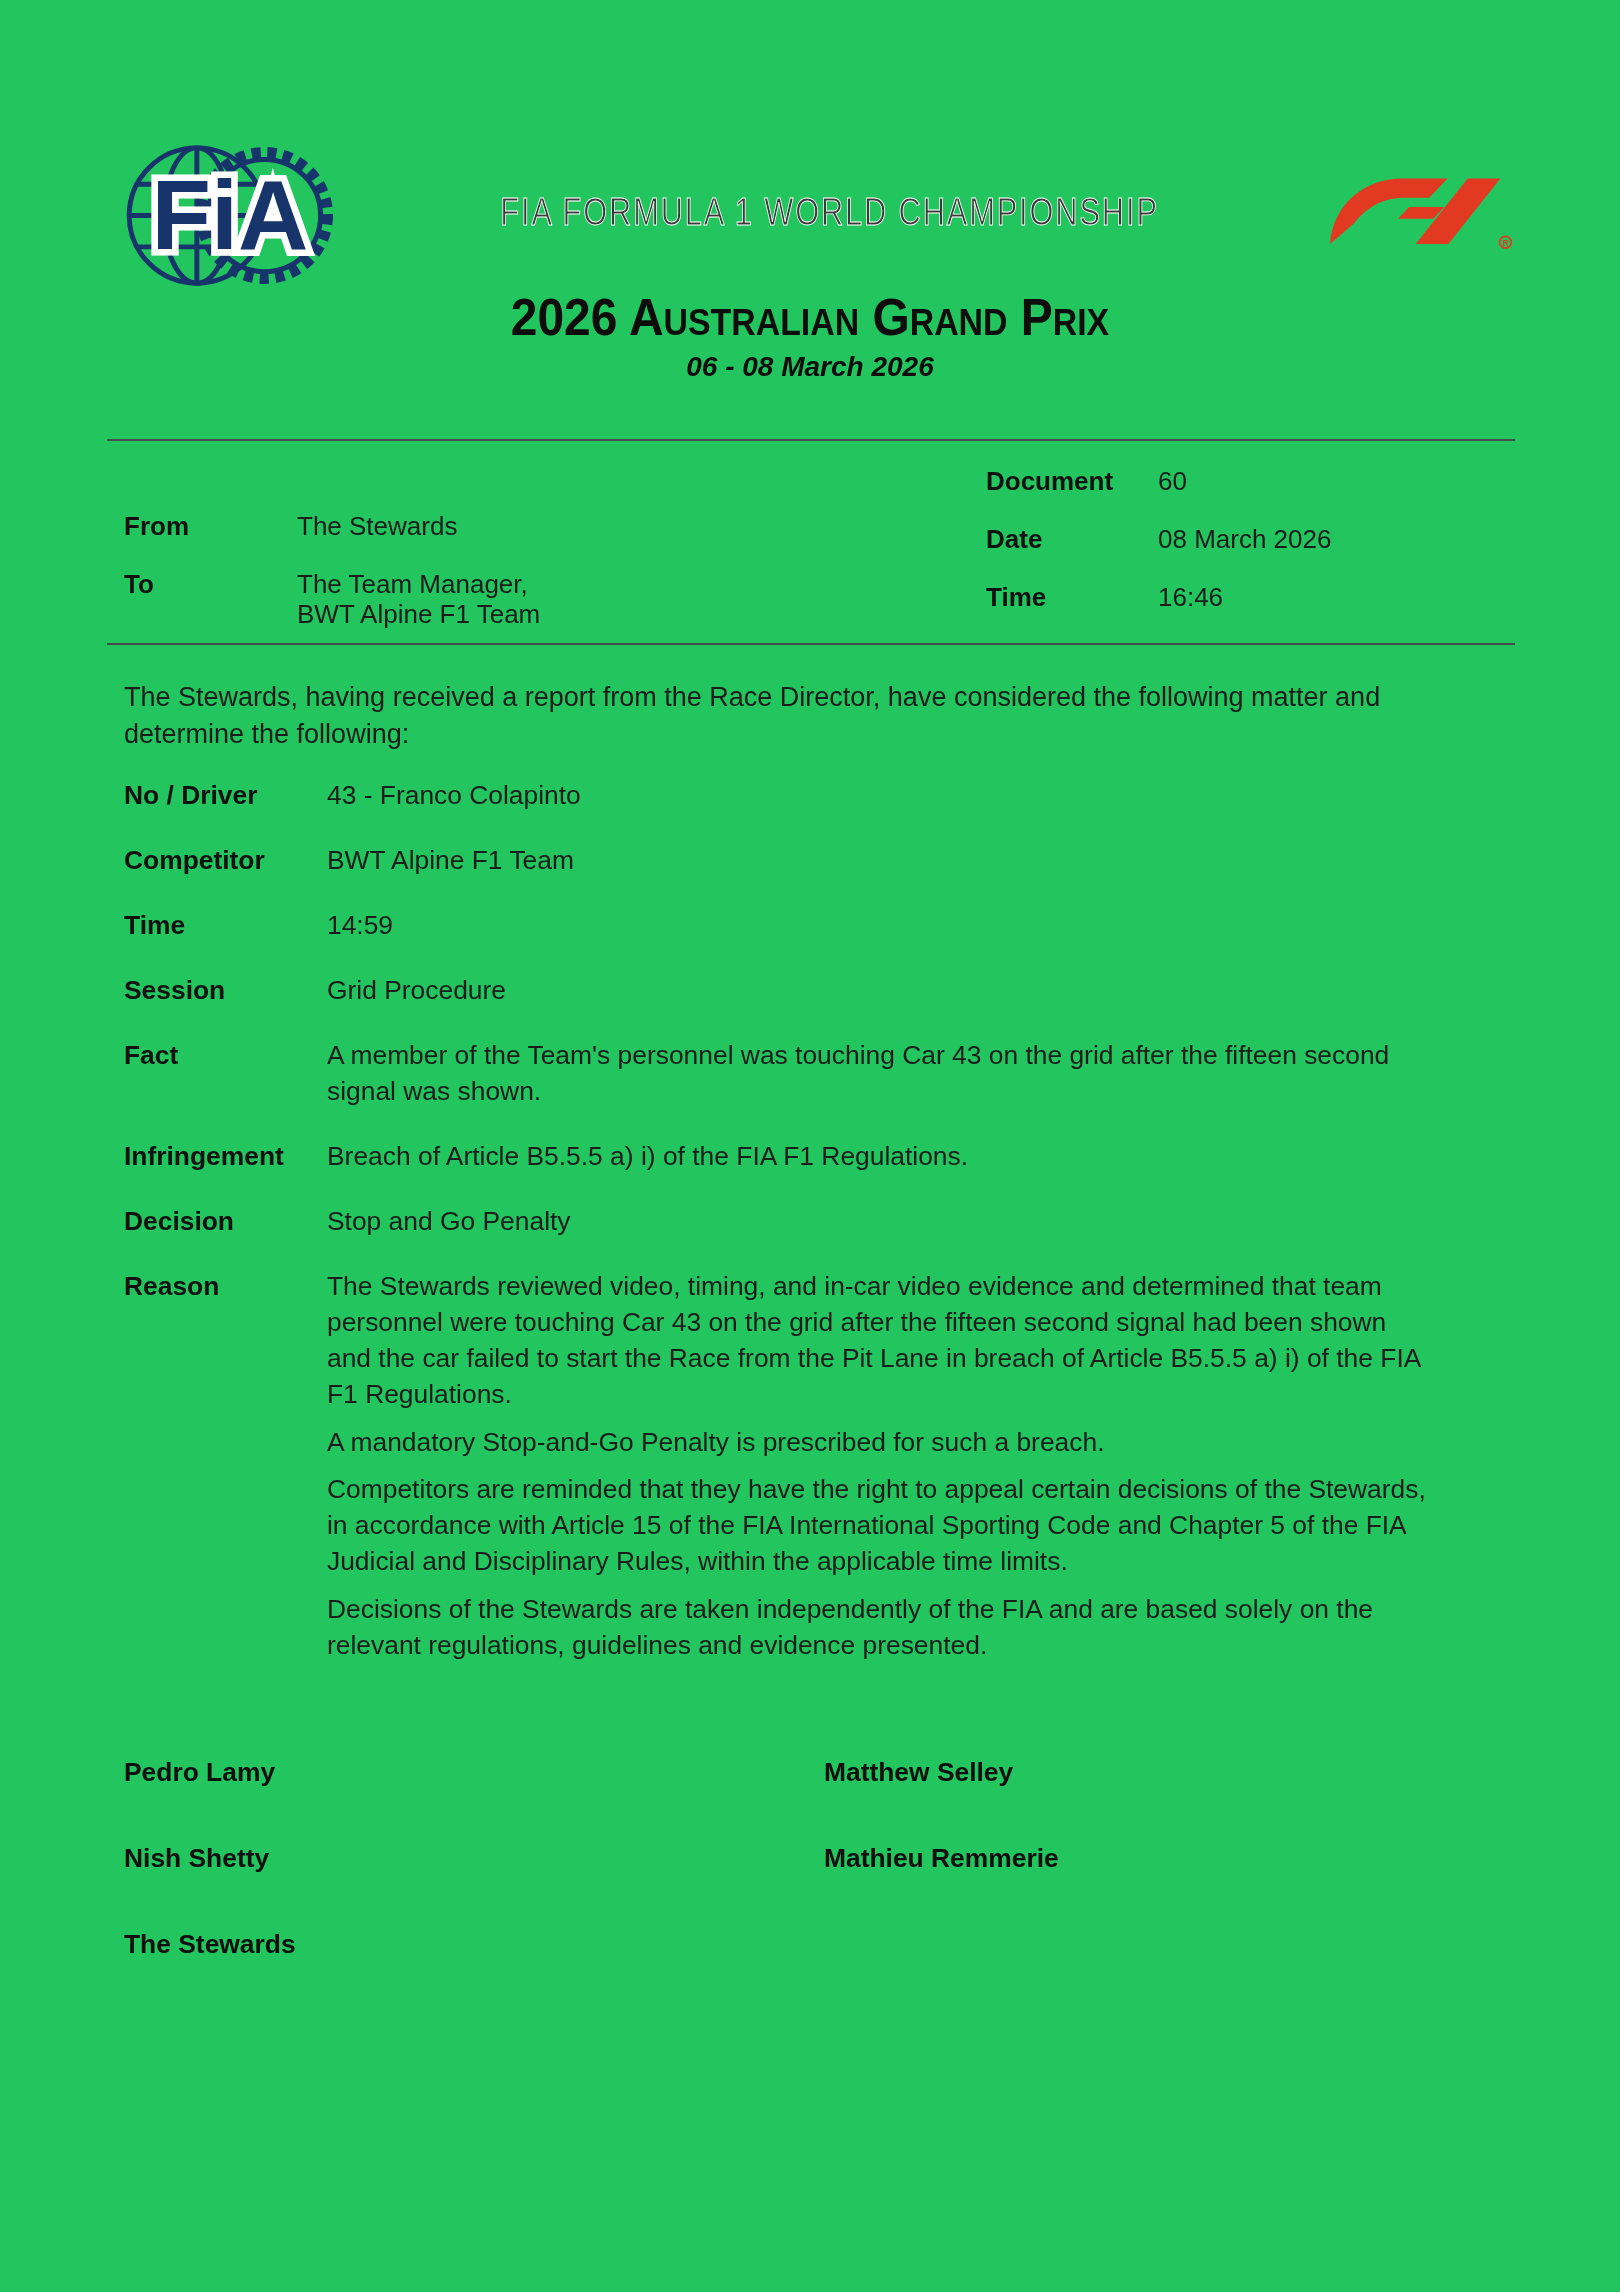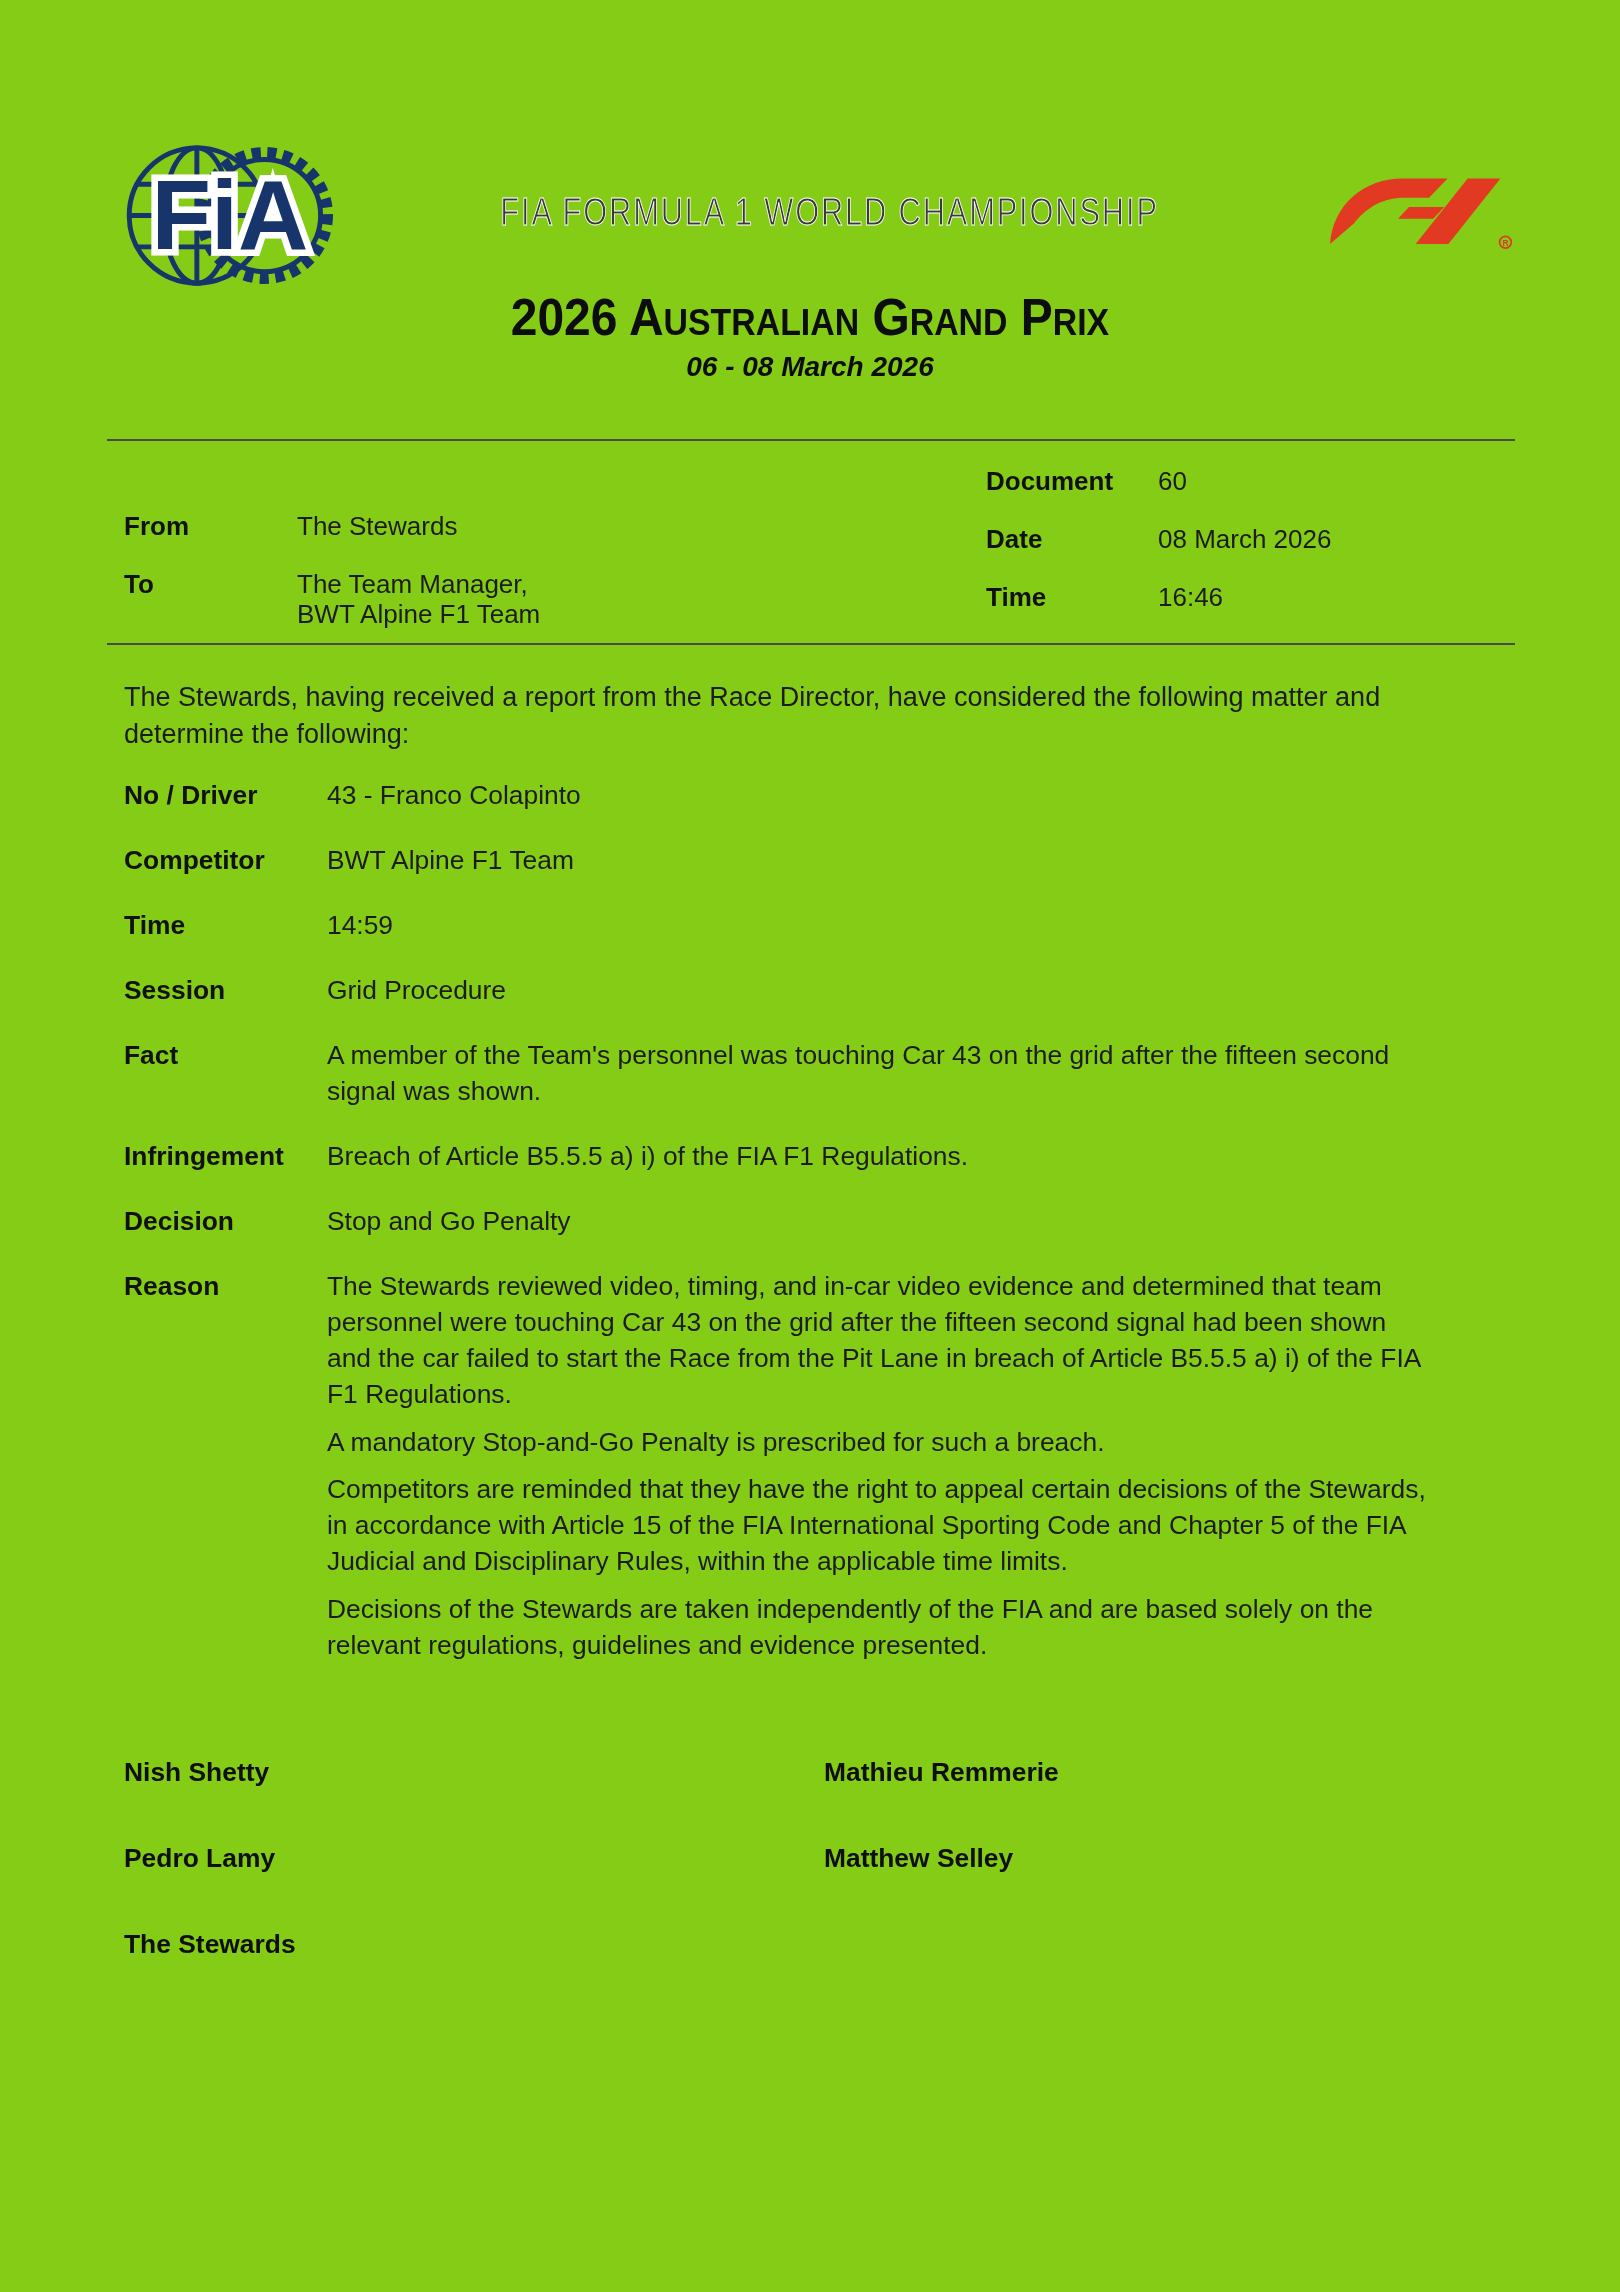--- a/index.html
+++ b/index.html
@@ -6,21 +6,21 @@
   html, body { background: #ffffff; }
   body {
     width: 1620px; height: 2293px;
     font-family: "Liberation Sans", "DejaVu Sans", sans-serif;
     color: #1c1c1c;
     overflow: hidden;
   }
   .page {
     width: 1620px; height: 2293px;
     padding: 0 107px 0 124px;
-    background: #84cc16;
+    background: #22c55e;
     position: relative;
   }
 
   
   .header-row {
     display: flex;
     align-items: flex-start;
     padding-top: 133px;
     height: 304px;
   }
@@ -249,26 +249,26 @@
         <div class="reason-para">The Stewards reviewed video, timing, and in-car video evidence and determined that team personnel were touching Car 43 on the grid after the fifteen second signal had been shown and the car failed to start the Race from the Pit Lane in breach of Article B5.5.5 a) i) of the FIA F1 Regulations.</div>
         <div class="reason-para">A mandatory Stop-and-Go Penalty is prescribed for such a breach.</div>
         <div class="reason-para">Competitors are reminded that they have the right to appeal certain decisions of the Stewards, in accordance with Article 15 of the FIA International Sporting Code and Chapter 5 of the FIA Judicial and Disciplinary Rules, within the applicable time limits.</div>
         <div class="reason-para">Decisions of the Stewards are taken independently of the FIA and are based solely on the relevant regulations, guidelines and evidence presented.</div>
       </div>
     </div>
   </div>
 
   <div class="signatures">
     <div class="sig-row">
+      <div class="sig-left">Pedro Lamy</div>
+      <div class="sig-right">Matthew Selley</div>
+    </div>
+    <div class="sig-row">
       <div class="sig-left">Nish Shetty</div>
       <div class="sig-right">Mathieu Remmerie</div>
     </div>
     <div class="sig-row">
-      <div class="sig-left">Pedro Lamy</div>
-      <div class="sig-right">Matthew Selley</div>
-    </div>
-    <div class="sig-row">
       <div class="sig-left">The Stewards</div>
     </div>
   </div>
 
 </div>
 
 
 </body></html>

